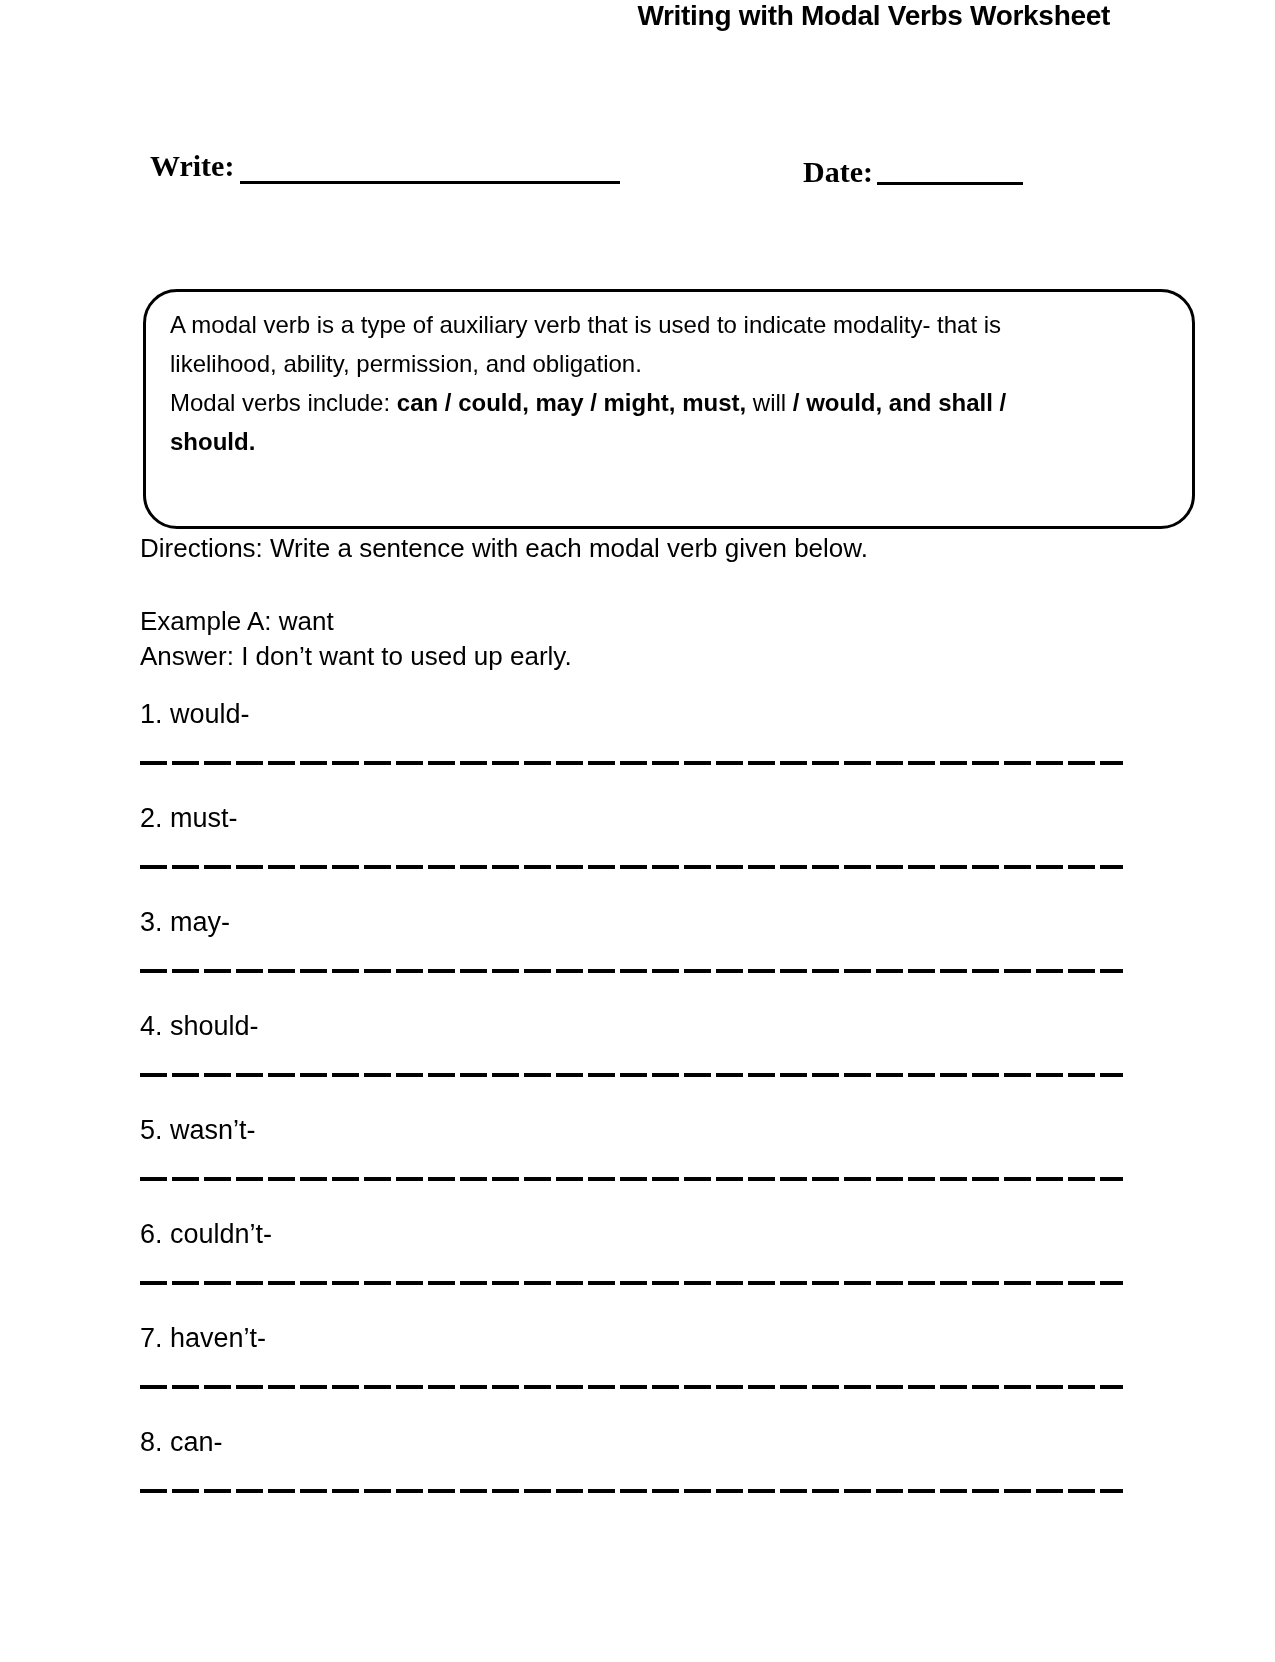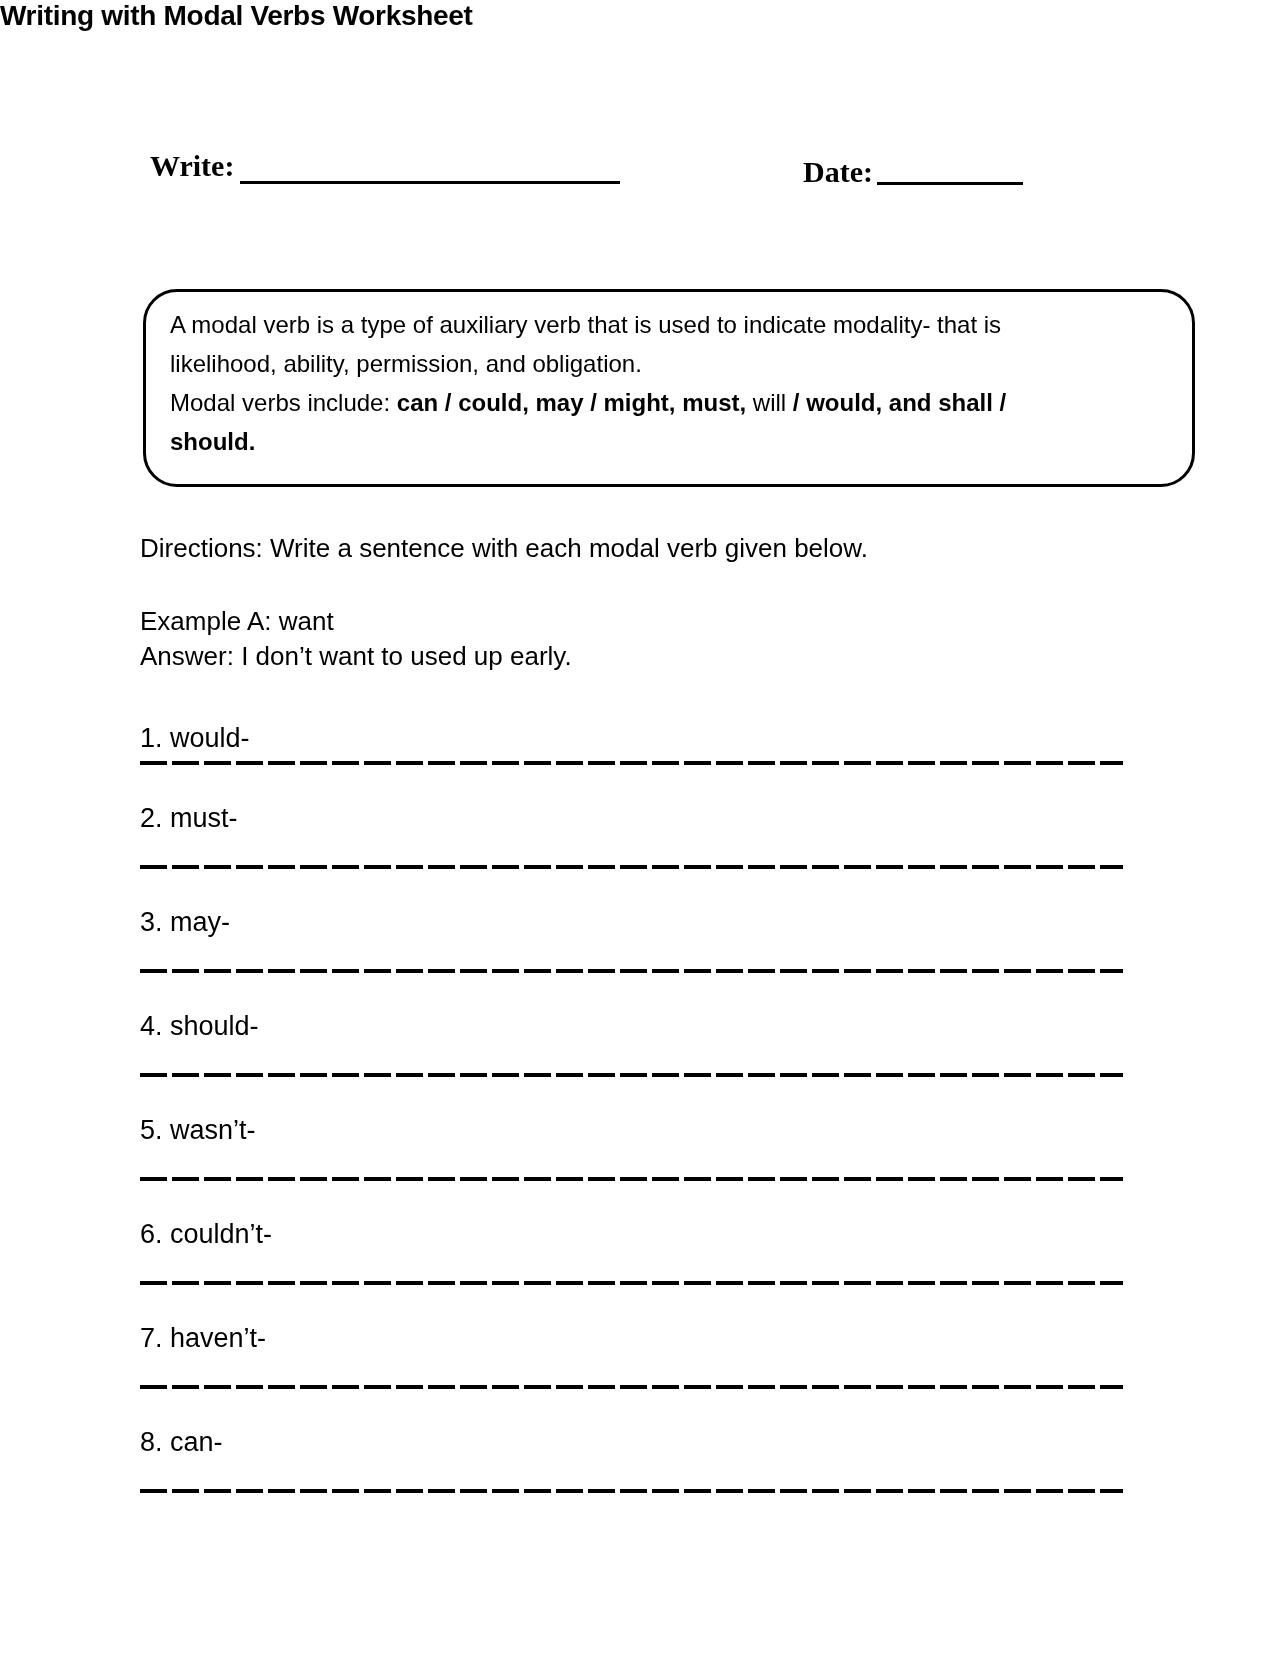--- a/index.html
+++ b/index.html
@@ -23,30 +23,30 @@
   .fill-line {
     position: absolute;
     height: 3px;
     background: #000000;
   }
 
   
   .title {
     left: 0; top: 211;
     width: 1110px;
-    text-align: left;
+    text-align: right;
     font-weight: bold;
     font-size: 28px;
     letter-spacing: -0.3px;
   }
 
   
   .info-box {
     left: 143px; top: 289px;
-    width: 1052px; height: 198px;
+    width: 1052px; height: 240px;
     box-sizing: border-box;
     border: 3px solid #000000;
     border-radius: 34px;
     padding: 13px 10px 0 24px;
   }
   .info-line {
     font-size: 24px;
     line-height: 39px;
     white-space: nowrap;
   }
@@ -88,21 +88,21 @@
     <div class="info-line">likelihood, ability, permission, and obligation.</div>
     <div class="info-line"><span>Modal verbs include: </span><span class="b">can / could, may / might, must, </span><span>will</span><span class="b"> / would, and shall /</span></div>
     <div class="info-line b">should.</div>
   </div>
 
   <div class="abs body-text" style="left:140px; top:533px;">Directions: Write a sentence with each modal verb given below.</div>
 
   <div class="abs body-text" style="left:140px; top:598px;margin-top:8px;">Example A: want</div>
   <div class="abs body-text" style="left:140px; top:641px;">Answer: I don’t want to used up early.</div>
 
-  <div class="abs item-label" style="left:140px; top:699px;margin-top:24px;">1. would-</div>
+  <div class="abs item-label" style="left:140px; top:699px;">1. would-</div>
   <div class="answer-line" style="top:761px;"></div>
 
   <div class="abs item-label" style="left:140px; top:803px;">2. must-</div>
   <div class="answer-line" style="top:865px;"></div>
 
   <div class="abs item-label" style="left:140px; top:907px;">3. may-</div>
   <div class="answer-line" style="top:969px;"></div>
 
   <div class="abs item-label" style="left:140px; top:1011px;">4. should-</div>
   <div class="answer-line" style="top:1073px;"></div>

